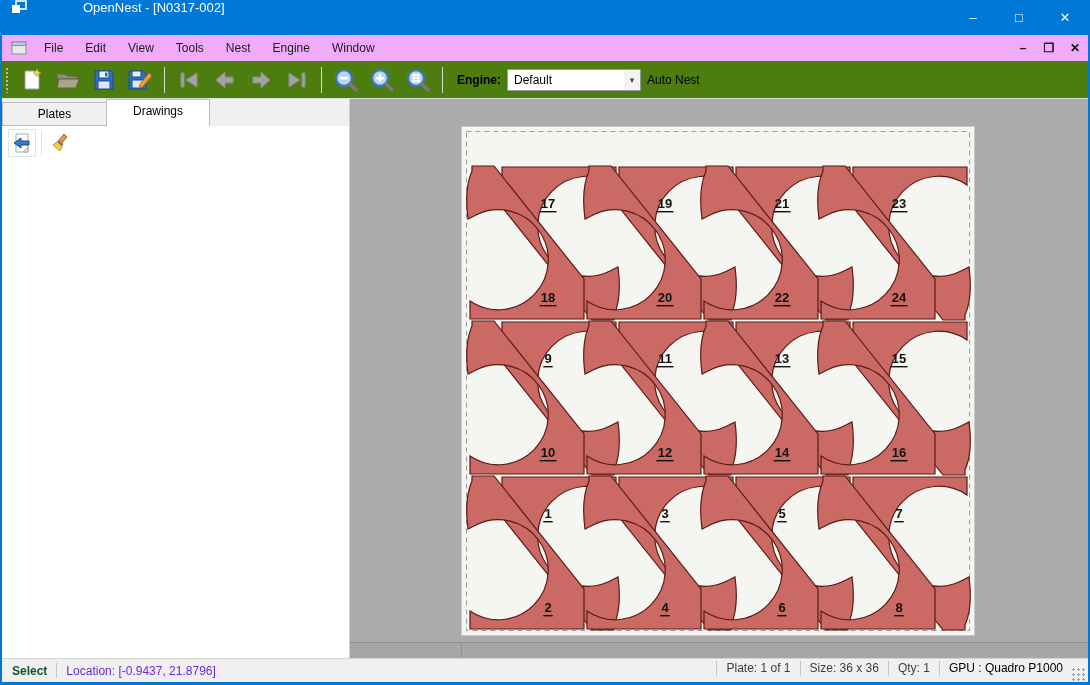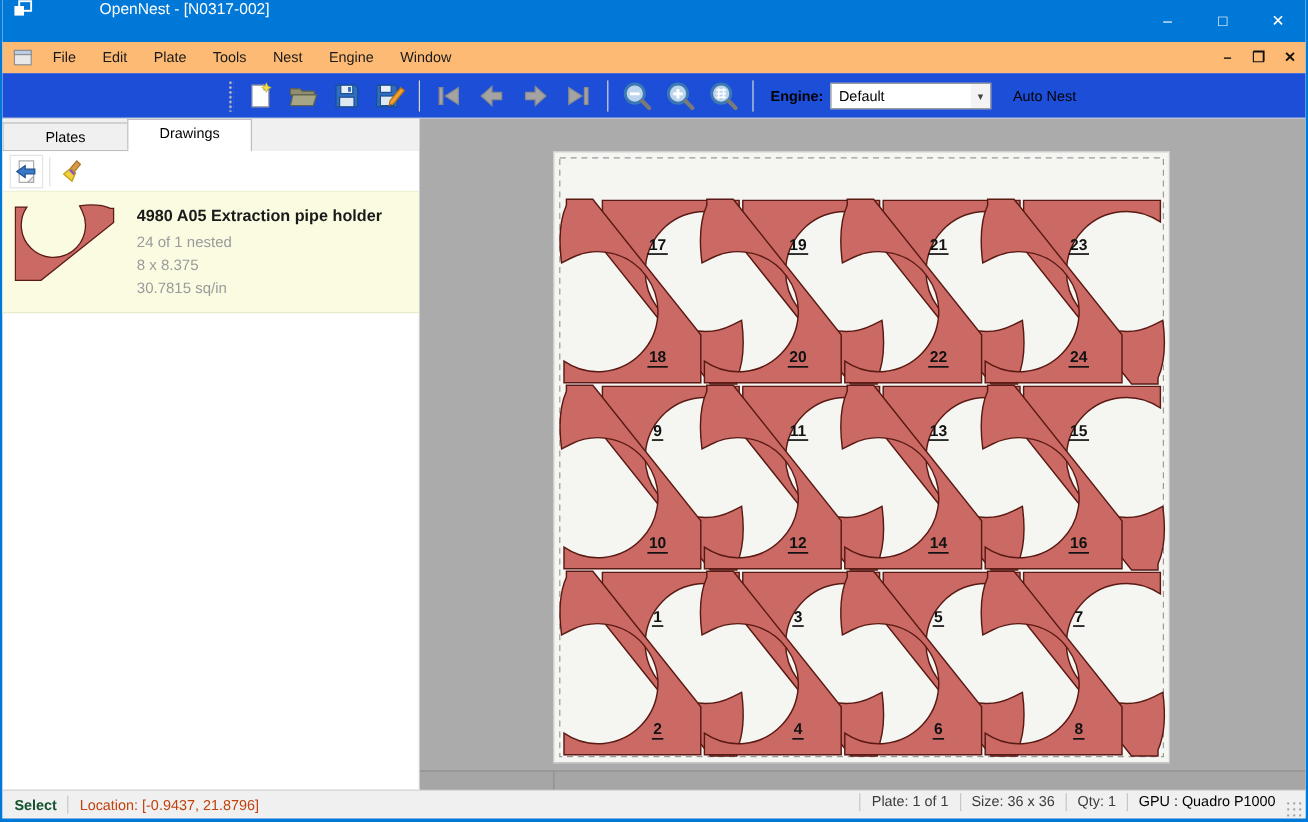--- a/index.html
+++ b/index.html
@@ -8,37 +8,37 @@
             border-left:2px solid #0078d7; border-right:2px solid #0078d7; border-bottom:3px solid #0078d7;
             background:#f0f0f0; overflow:hidden; }
   
   .titlebar { height:35px; background:#0078d7; display:flex; align-items:flex-start; color:#fff; flex:0 0 auto;gap:48px; }
   .titlebar .appicon { width:16px; height:14px; margin:0 8px 0 9px; }
   .titlebar .title { font-size:13px; }
   .tb-btns { margin-left:auto; display:flex; height:100%; }
   .tb-btn { width:46px; height:100%; display:flex; align-items:center; justify-content:center;
             font-size:13px; color:#fff; }
   
-  .menubar { height:26px; background:#fdba74; display:flex; align-items:center; font-size:12px; color:#1a1a1a; flex:0 0 auto; }
+  .menubar { height:26px; background:#f0abfc; display:flex; align-items:center; font-size:12px; color:#1a1a1a; flex:0 0 auto; }
   .mdiicon { width:16px; height:14px; margin:0 6px 0 9px; }
   .menu-item { padding:5px 11px; }
   .mdi-btns { margin-left:auto; display:flex; align-items:center; }
   .mdi-btn { width:26px; text-align:center; font-size:12px; color:#111; font-weight:bold; }
   
-  .toolbar { height:38px; background:#1d4ed8; border-bottom:1px solid #dcdcdc; display:flex; align-items:center; flex:0 0 auto;justify-content:center; }
+  .toolbar { height:38px; background:#4d7c0f; border-bottom:1px solid #dcdcdc; display:flex; align-items:center; flex:0 0 auto; }
   .grip { width:5px; height:26px; margin:0 4px 0 3px;
           background-image:radial-gradient(#b9b9b9 1px, transparent 1.2px); background-size:4px 4px; }
   .tool-btn { width:30px; height:30px; margin:0 3px; display:flex; align-items:center; justify-content:center; }
   .tool-sep { width:1px; height:26px; background:#d7d7d5; margin:0 6px; }
   .engine-label { font-size:12px; font-weight:bold; margin:0 6px 0 8px; }
   .combo { width:134px; height:22px; background:#fff; border:1px solid #9a9a9a; display:flex; align-items:center;
            font-size:12px; padding-left:6px; }
   .combo .arrow { margin-left:auto; width:16px; height:20px; display:flex; align-items:center; justify-content:center;
                   font-size:9px; color:#444; background:#f3f3f3; }
-  .autonest { font-size:12px; margin-left:12px; padding:4px 6px; }
+  .autonest { font-size:12px; padding:4px 6px; }
   
   .main { flex:1 1 auto; display:flex; min-height:0; }
   .sidebar { width:348px; background:#fff; border-right:1px solid #cfcfcf; display:flex; flex-direction:column; }
   .tabs { display:flex; align-items:flex-end; height:27px; background:#f0f0f0; }
   .tab { width:104px; text-align:center; font-size:12px; padding:4px 0 5px 0; border:1px solid #bdbdbd; }
   .tab.inactive { background:#f0f0f0; height:24px; border-right:none; }
   .tab.active { background:#fff; height:27px; border-bottom:none; position:relative; z-index:2; }
   .panel-toolbar { height:33px; display:flex; align-items:center; background:#fff; padding-left:6px; }
   .panel-btn { width:28px; height:28px; display:flex; align-items:center; justify-content:center; border:1px solid #e3e3e3; }
   .panel-btn + .panel-sep { width:1px; height:24px; background:#e0e0e0; margin:0 5px; }
@@ -54,21 +54,21 @@
            border:1px solid #c9c9c9; }
   .plate svg { display:block; }
   .hscroll { position:absolute; left:0; top:543px; width:100%; height:20px; background:#a6a6a6;
              border-top:1px solid #8f8f8f; }
   .hscroll .thumb-div { position:absolute; left:111px; top:0; width:1px; height:100%; background:#8f8f8f; }
   
   .statusbar { height:24px; background:#f0f0f0; border-top:1px solid #d4d4d4; display:flex; align-items:center;
                font-size:12px; color:#3c3c3c; flex:0 0 auto; }
   .sb-sep { width:1px; height:15px; background:#c6c6c6; margin:0 9px; }
   .sb-select { margin-left:10px; font-weight:bold; color:#14532d; }
-  .sb-location { color:#c2410c; }
+  .sb-location { color:#6d28d9; }
   .sb-right { margin-left:auto; display:flex; align-items:flex-start; }
   .sb-gpu { color:#000000; }
   .sb-grip { width:14px; height:14px; margin:6px 3px 0 8px;
              background-image:radial-gradient(#9f9f9f 1px, transparent 1.2px); background-size:5px 5px; }
 </style>
 </head>
 <body>
 
 <div class="window">
 
@@ -85,21 +85,21 @@
     </div>
   </div>
 
   <div class="menubar">
     <svg class="mdiicon" viewBox="0 0 16 14">
       <rect x="1" y="1" width="14" height="12" fill="#e8e8e8" stroke="#8f8f8f"></rect>
       <rect x="1" y="1" width="14" height="3.5" fill="#b9cde4" stroke="#8f8f8f"></rect>
     </svg>
     <span class="menu-item">File</span>
     <span class="menu-item">Edit</span>
-    <span class="menu-item">Plate</span>
+    <span class="menu-item">View</span>
     <span class="menu-item">Tools</span>
     <span class="menu-item">Nest</span>
     <span class="menu-item">Engine</span>
     <span class="menu-item">Window</span>
     <div class="mdi-btns">
       <span class="mdi-btn">–</span>
       <span class="mdi-btn">❐</span>
       <span class="mdi-btn">✕</span>
     </div>
   </div>
@@ -214,31 +214,20 @@
         </div>
         <div class="panel-sep"></div>
         <div class="panel-btn no-border">
           <svg width="22" height="22" viewBox="0 0 22 22">
             <path d="M14 2 l3 3 -5 6 -3-3 z" fill="#d89b4a" stroke="#a96f22"></path>
             <path d="M9 8 l4 4 -3 7 -7-6 z" fill="#f2d03c" stroke="#bf9c13"></path>
             <path d="M8.2 9.4 l3.8 3.8" stroke="#8a5bb8" stroke-width="2.2"></path>
           </svg>
         </div>
       </div>
-      <div class="drawing-item">
-        <svg class="thumb" viewBox="0 -3 84 68">
-          <path id="thumb-part" transform="scale(0.52) translate(0,153) rotate(-90)" d="M 40,0 L 154,0 L 154,18 A 50 50 0 1 0 148,104 L 156,100 Q 160,130 152,148 L 152,153 L 130,153 L 40,40 Z" fill="#cb6a64" stroke="#5a1a14" stroke-width="2"></path>
-        </svg>
-        <div class="item-text">
-          <div class="item-title">4980 A05 Extraction pipe holder</div>
-          <div class="item-sub">24 of 1 nested</div>
-          <div class="item-sub">8 x 8.375</div>
-          <div class="item-sub">30.7815 sq/in</div>
-        </div>
-      </div>
     </div>
 
     <div class="canvas">
       <div class="plate">
         <svg id="plate-svg" width="512" height="508" viewBox="0 0 512 508">
             <rect x="4.5" y="4.5" width="503" height="499" fill="none" stroke="#9a9a9a" stroke-width="1" stroke-dasharray="5 4"></rect>
             <g transform="translate(0,40)">
               <path d="M 40,0 L 154,0 L 154,18 A 50 50 0 1 0 148,104 L 156,100 Q 160,130 152,148 L 152,153 L 130,153 L 40,40 Z" fill="#cb6a64" stroke="#5a1a14" stroke-width="1.2"></path>
               <path d="M 40,0 L 154,0 L 154,18 A 50 50 0 1 0 148,104 L 156,100 Q 160,130 152,148 L 152,153 L 130,153 L 40,40 Z" transform="rotate(180 81 76)" fill="#cb6a64" stroke="#5a1a14" stroke-width="1.2"></path>
               <text x="86" y="41" text-anchor="middle" font-family="Liberation Sans, sans-serif" font-size="13" font-weight="bold" fill="#111111">17</text>

